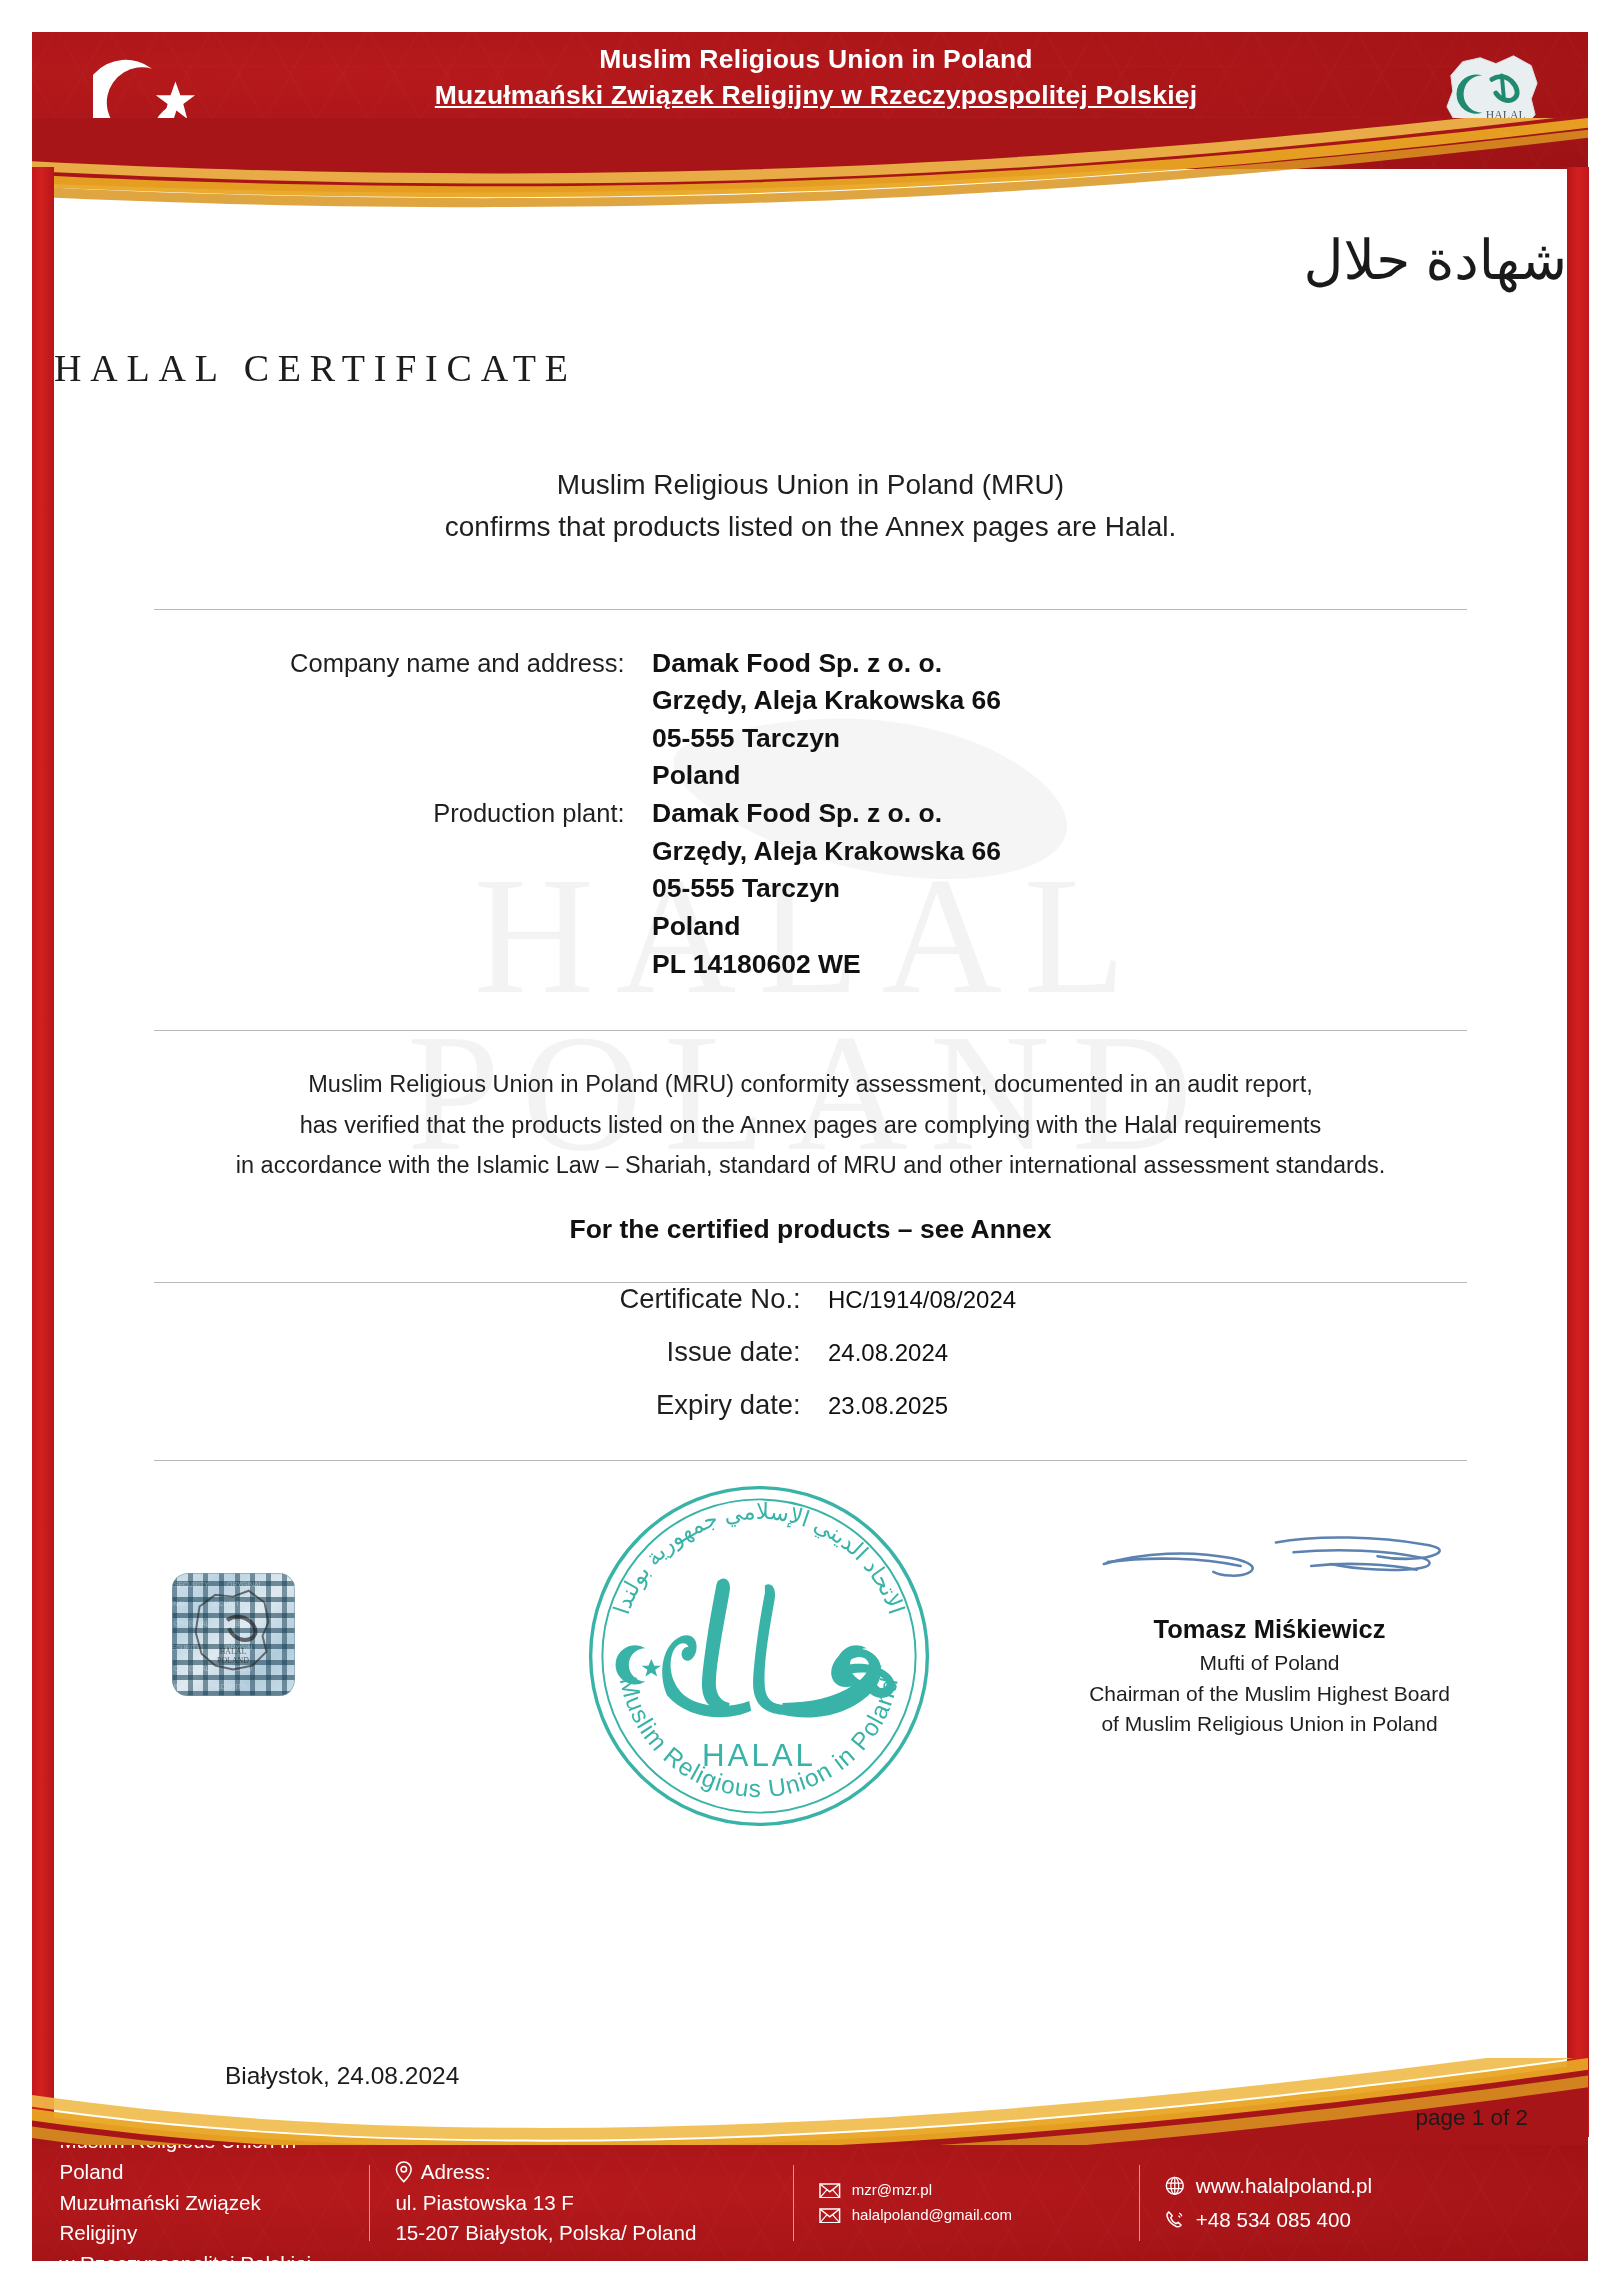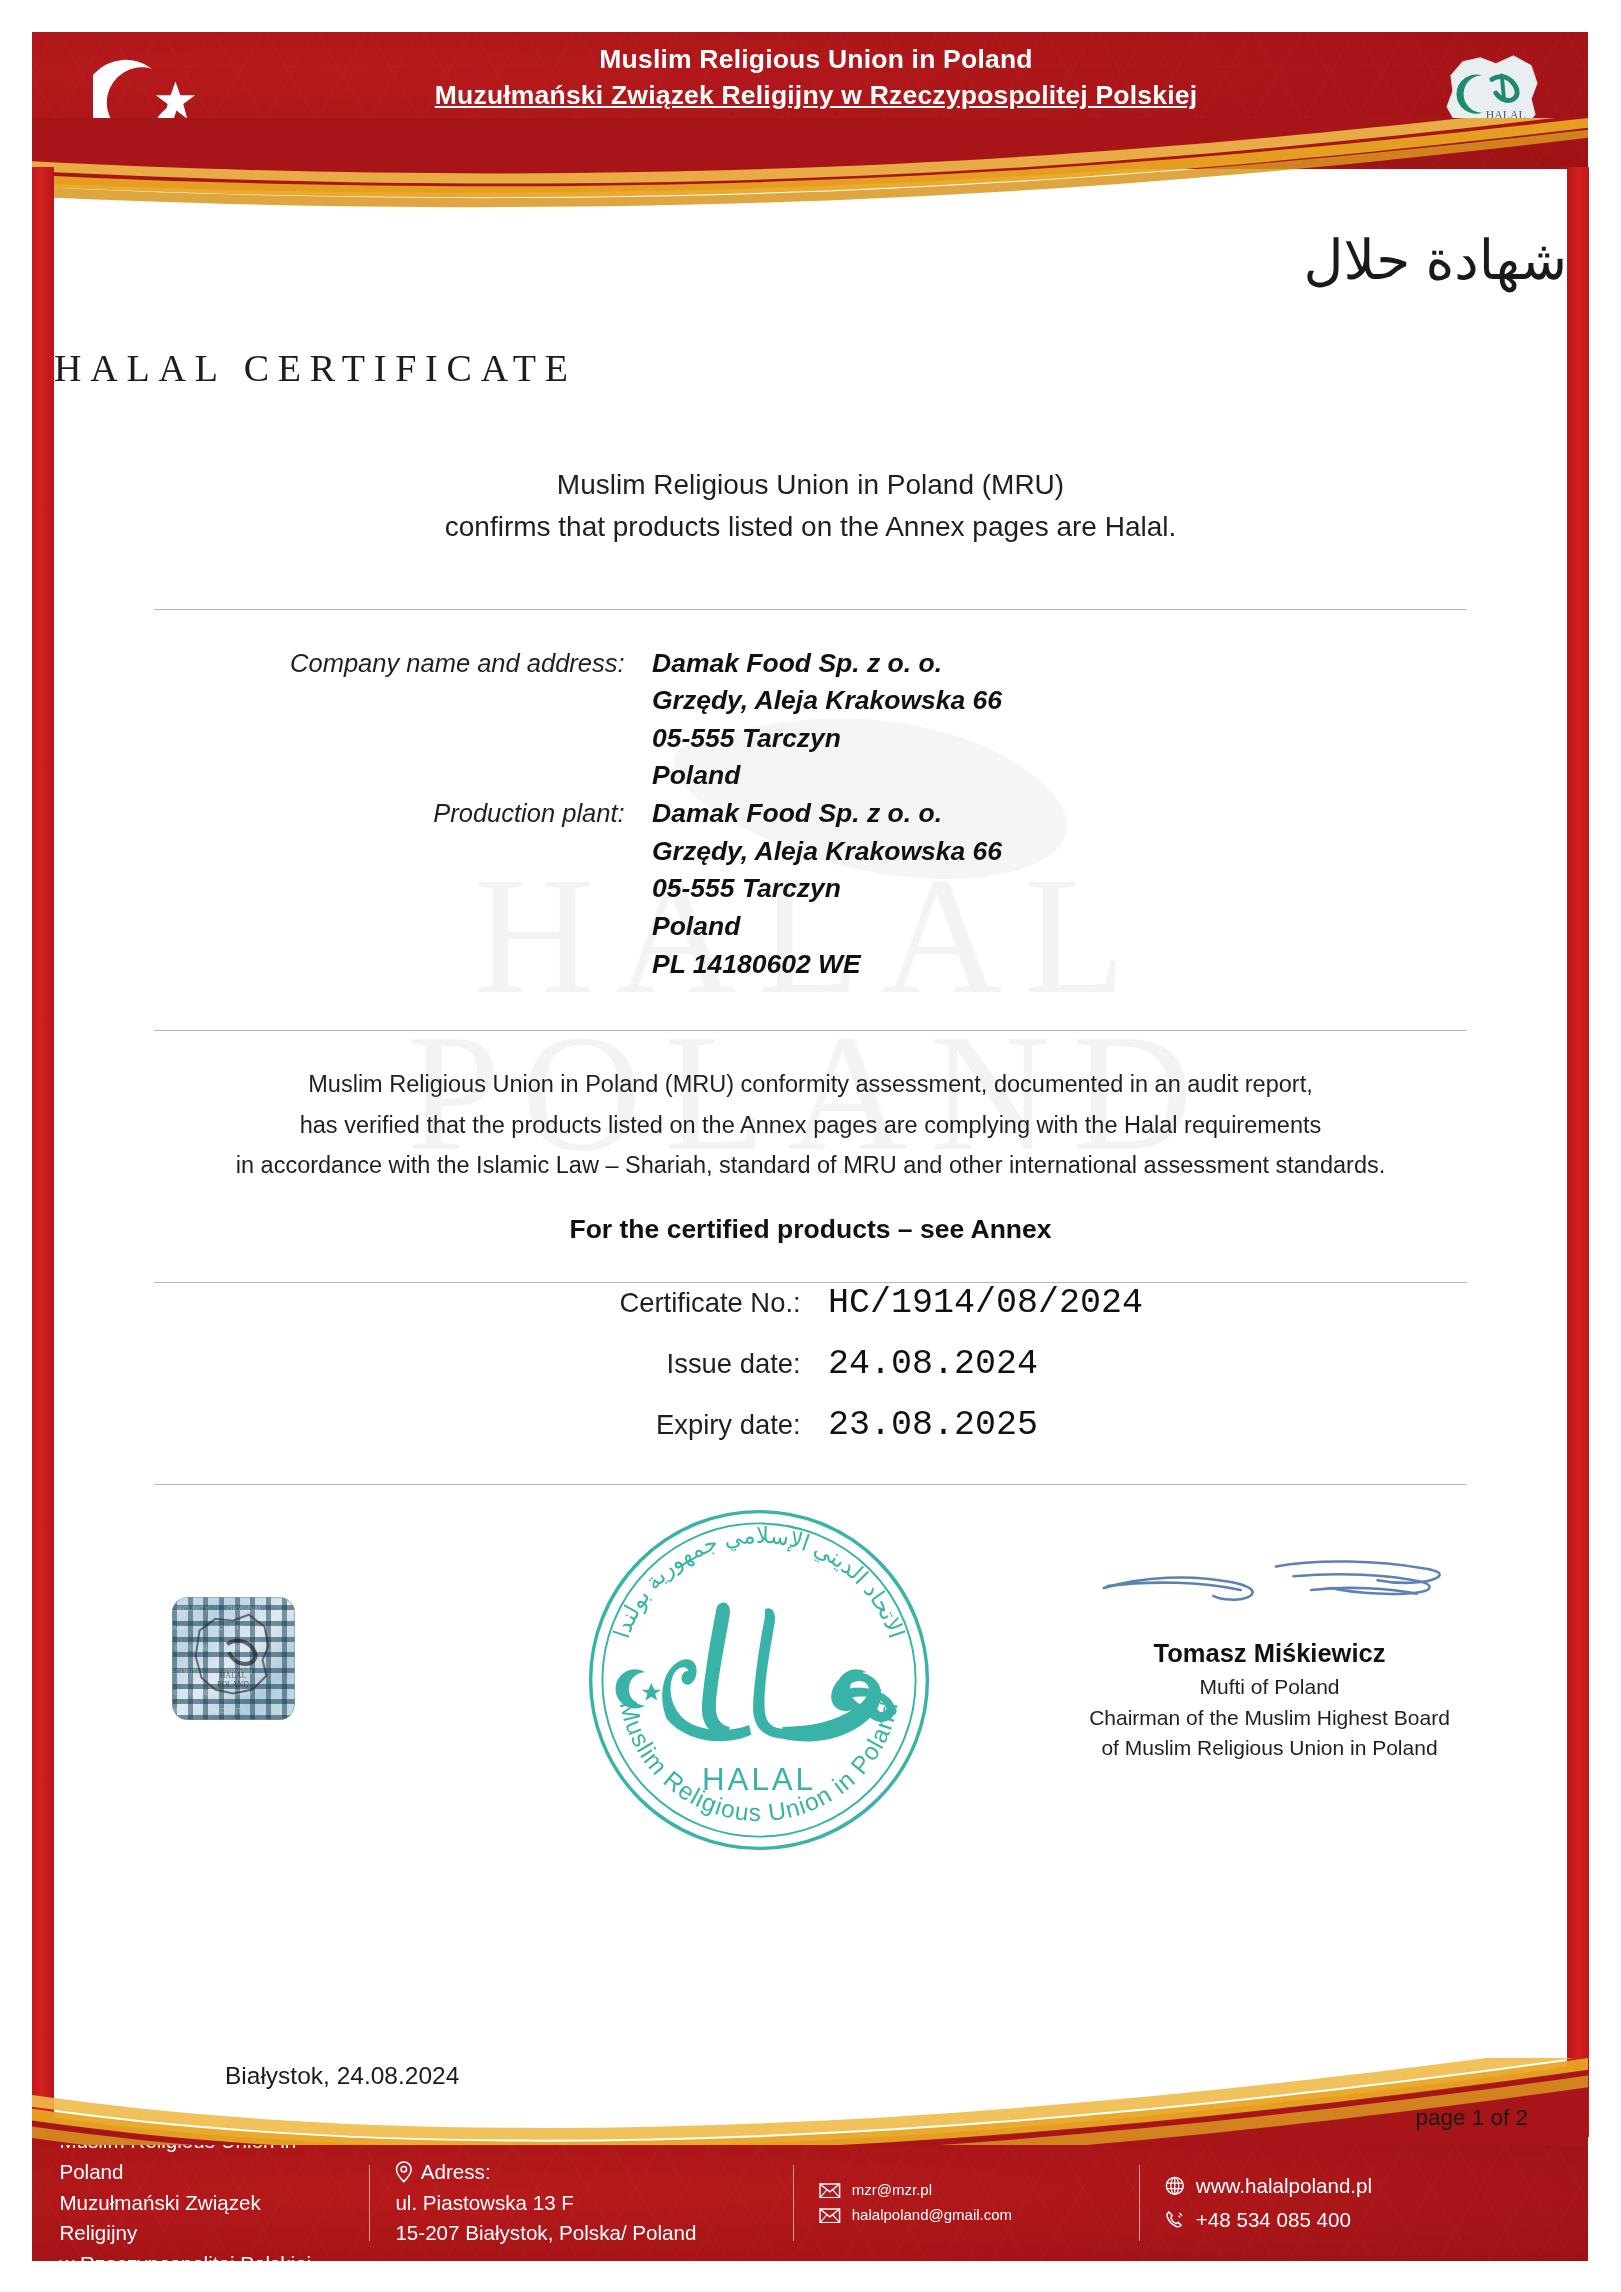--- a/index.html
+++ b/index.html
@@ -254,21 +254,20 @@
     height: 1px;
     background: #b9b9b9;
     margin: 0 auto;
     width: 1313px;
   }
   .rule-1 { margin-top: 61px; }
 
   .info-block {
     margin-top: 35px;
     padding-left: 0;
-    font-style: italic;
   }
   .info-row {
     display: flex;
     align-items: flex-start;
   }
   .info-label {
     width: 598px;
     text-align: right;
     font-size: 25.5px;
     color: #1f1f1f;
@@ -312,23 +311,22 @@
   }
   .cert-label {
     width: 774px;
     text-align: right;
     font-size: 27.4px;
     color: #1f1f1f;
     padding-right: 27.4px;
     box-sizing: border-box;
   }
   .cert-value {
-    font-size: 35px;
+    font-size: 24px;
     color: #111111;
-    font-family: Liberation Mono, monospace;
   }
 
   .rule-4 { margin-top: 39px; }
 
   
   .sig-area {
     position: relative;
     height: 353px;
     margin-top: 9.8px;
   }

